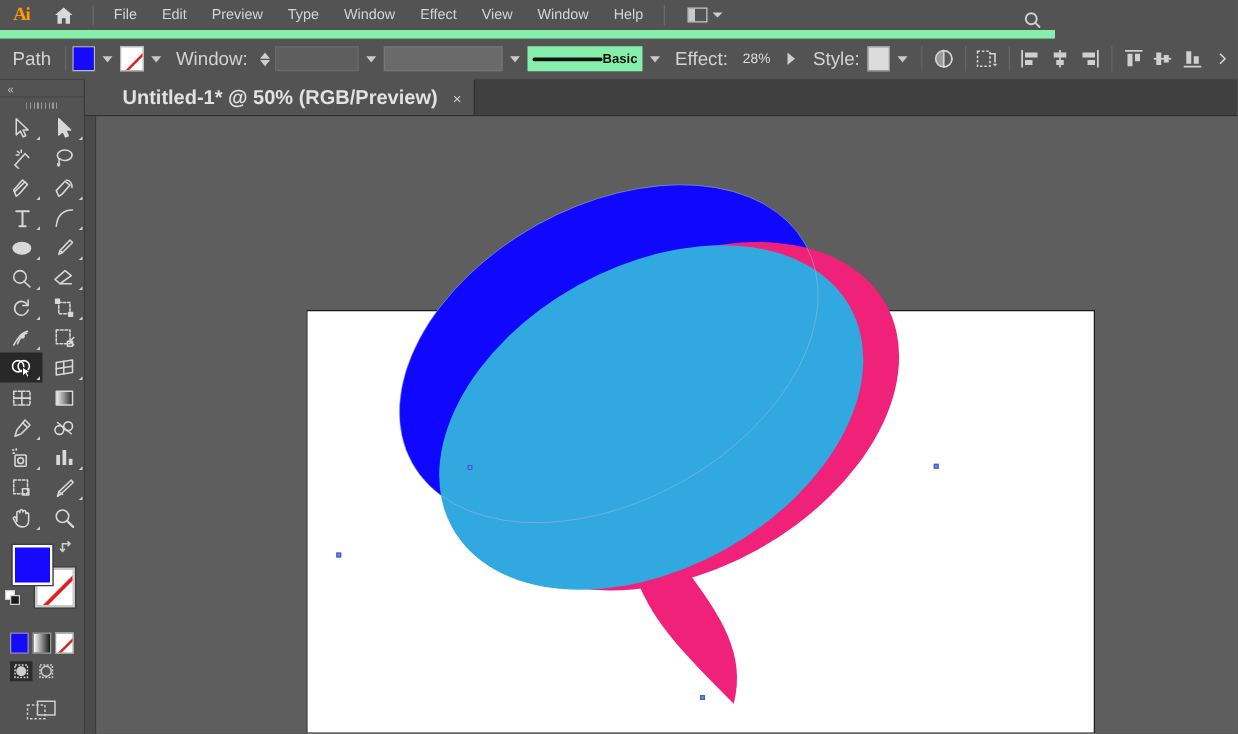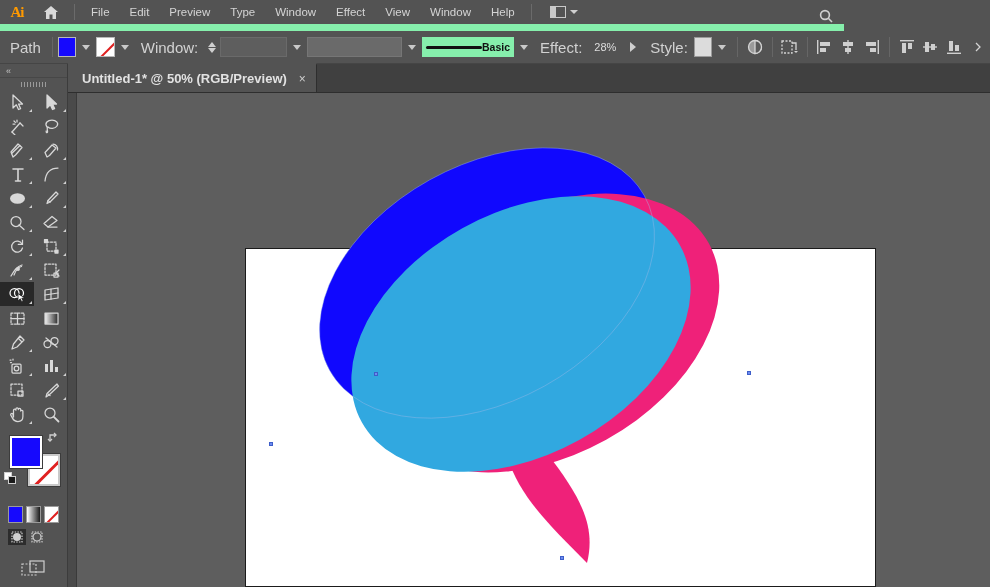--- a/index.html
+++ b/index.html
@@ -100,21 +100,21 @@
   
   .tabbar{
     position:absolute; left:68px; top:64px; width:922px; height:29px;
     background:#404040; border-bottom:1px solid #2e2e2e; display:flex; align-items:flex-end;
   }
   .doc-tab{
     height:29px; background:#535353; display:flex; align-items:center;
     padding:0 10px 0 14px; gap:12px; border-right:1px solid #2e2e2e;
     border-top:2px solid #535353;
   }
-  .doc-tab .title{ font-size:13px;color:#e2e2e2; font-weight:bold; white-space:nowrap;}
+  .doc-tab .title{ font-size:16px;color:#e2e2e2; font-weight:bold; white-space:nowrap;margin-left:16px;}
   .doc-tab .close{ color:#cfcfcf;font-size:12px;line-height:1; }
 
   
   .toolpanel{
     position:absolute; left:0; top:64px; width:68px; height:523px;
     background:#535353; border-right:1px solid #3c3c3c;
   }
   .tp-header{
     height:14px; display:flex;align-items:center; padding-left:6px;
     border-bottom:1px solid #474747;

